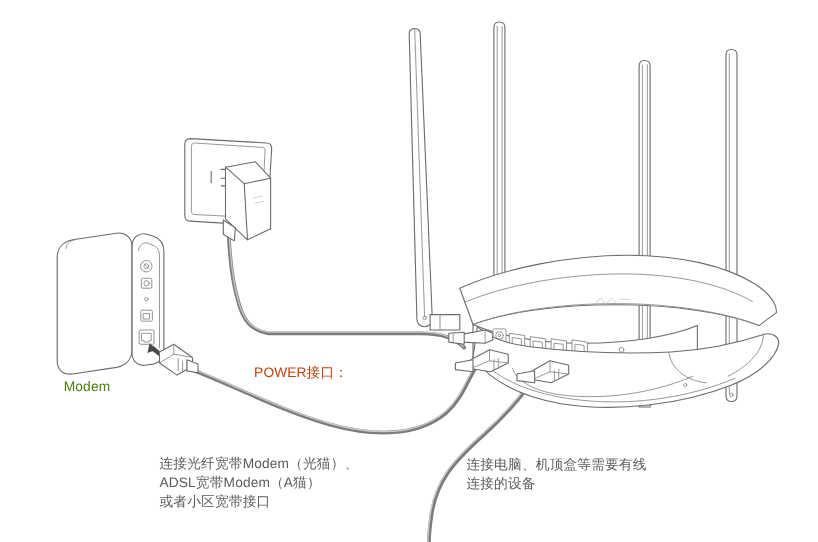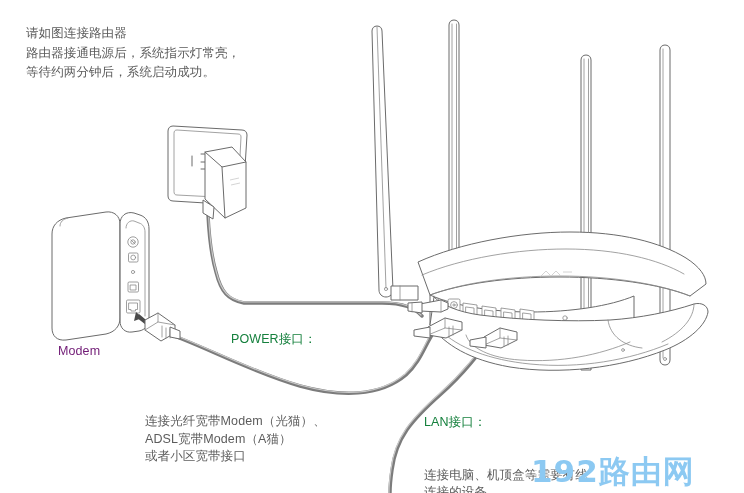--- a/index.html
+++ b/index.html
@@ -30,25 +30,26 @@
     left: 26px;
     top: 24px;
     font-size: 12.5px;
     line-height: 19.5px;
     color: #5a5a5a;
   }
   #modem-label {
     left: 58px;
     top: 343px;
     font-size: 12.5px;
-    color: #701a75;
+    color: #4d7c0f;
   }
   .callout-title {
     display: block;
-    color: #15803d;
+    color: #c2410c;
+    text-align: right;
   }
   .callout-body {
     display: block;
     color: #5c5c5c;
   }
   #power-callout { left: 231px; top: 296px; }
   #wan-callout   { left: 145px; top: 378px; }
   #lan-callout   { left: 424px; top: 379px; }
 
   #watermark {
@@ -357,37 +358,32 @@
         <path class="ln-thin" d="M 500 328 L 500 338 L 484 345"></path>
         <path class="ln-thin" d="M 500 338 L 517 340"></path>
         <path class="ln-thin" d="M 504 337 L 504 346"></path>
         <path class="ln-thin" d="M 508 336 L 508 345"></path>
         <path class="fill-w" d="M 470 340 L 486 337 L 486 348 L 470 346 Z"></path>
       </g>
     </g>
 
   </svg>
 
-  <div class="txt" id="intro-text">请如图连接路由器
-路由器接通电源后，系统指示灯常亮，
-等待约两分钟后，系统启动成功。</div>
 
   <div class="txt" id="modem-label">Modem</div>
 
   <div class="txt" id="power-callout">
     <span class="callout-title">POWER接口：</span>
   </div>
 
   <div class="txt" id="wan-callout">
     <span class="callout-body">连接光纤宽带Modem（光猫）、
 ADSL宽带Modem（A猫）
 或者小区宽带接口</span>
   </div>
 
   <div class="txt" id="lan-callout">
-    <span class="callout-title">LAN接口：</span>
     <span class="callout-body">连接电脑、机顶盒等需要有线
 连接的设备</span>
   </div>
 
-  <div id="watermark">192路由网</div>
 
 </div>
 
 </body></html>

